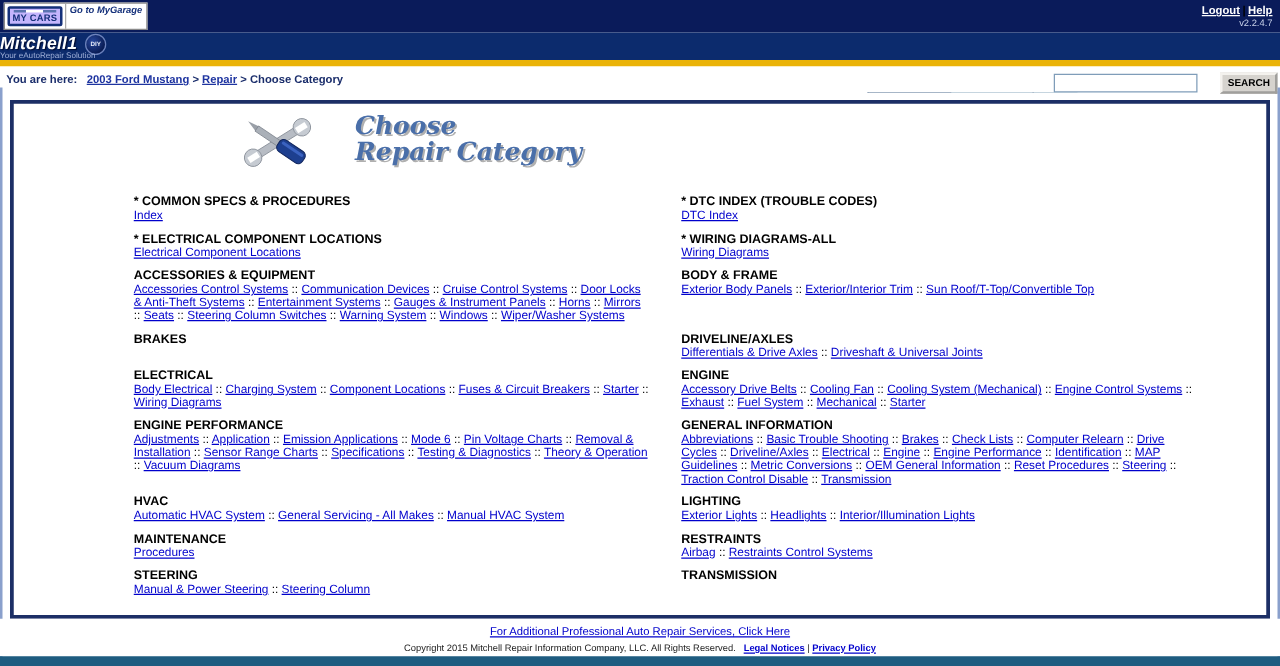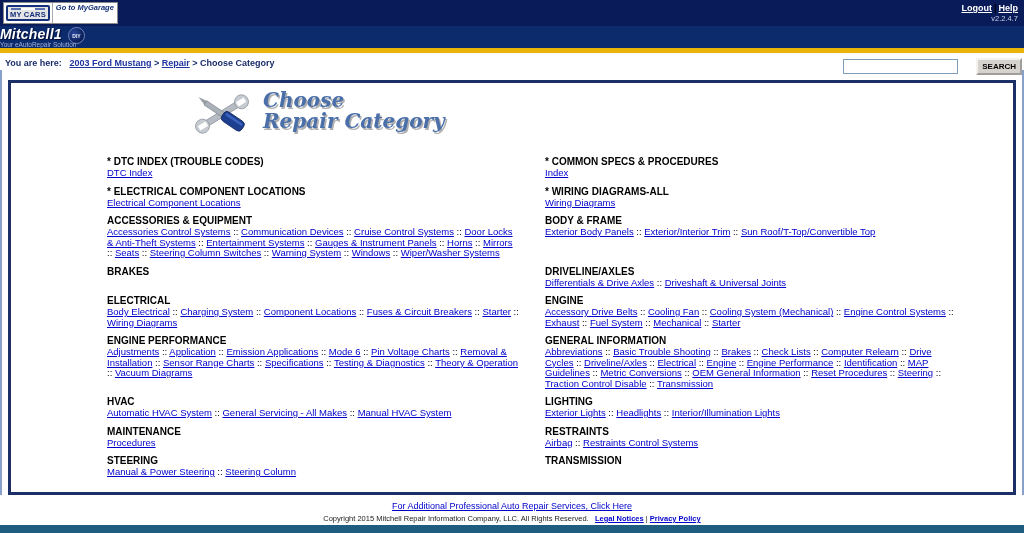--- a/index.html
+++ b/index.html
@@ -5,21 +5,21 @@
   * { margin:0; padding:0; box-sizing:border-box; }
   html,body { width:1024px; height:533px; background:#ffffff; overflow:hidden;
               font-family:"Liberation Sans", sans-serif; }
   #page { position:relative; width:1024px; height:533px; background:#fff; }
 
   
   .topbar { position:absolute; left:0; top:0; width:1024px; height:26px; background:#0a1b5a; }
   .plate-btn { position:absolute; left:3px; top:2px; height:22px; background:#fff;
                border:1px solid #8a8a8a; display:flex; align-items:stretch; cursor:pointer; }
   .plate { margin:2px 2px; border:2px solid #14307a; border-radius:2px; padding:0 2px;
-           display:flex; flex-direction:column; justify-content:flex-end; background:#e5e5e5; }
+           display:flex; flex-direction:column; justify-content:flex-end; background:#c4b5fd; }
   .plate-top { height:3px; background:linear-gradient(90deg,#5b74b0 0 30%,#fff 30% 70%,#5b74b0 70%); margin:1px 1px 0 1px; }
   .plate-text { font-size:7.5px; font-weight:bold; color:#14307a; letter-spacing:0.2px; line-height:9px; }
   .garage-label { border-left:1px solid #aaa; padding:1px 3px; font-size:7.5px; font-weight:bold;
                   font-style:italic; color:#14307a; line-height:8.5px; display:flex; flex-direction:row; justify-content:center;}
   .top-right { position:absolute; right:6px; top:3px; text-align:right; }
   .top-links { font-size:9px; font-weight:bold; color:#fff; }
   .top-links a { color:#fff; text-decoration:underline; cursor:pointer; }
   .top-links .sep { text-decoration:none; padding:0 2px; }
   .version { font-size:7.5px; color:#c9d2ea; margin-top:1px; }
 
@@ -64,21 +64,21 @@
   .edge-left  { position:absolute; left:0;  top:70px; width:2px; height:456px; background:#8aa0cc; }
   .edge-right { position:absolute; right:0; top:70px; width:2px; height:456px; background:#8aa0cc; }
   .bottombar  { position:absolute; left:0; bottom:0; width:1024px; height:8px; background:#1e5c80; }
 
   
   .panel { position:absolute; left:8px; top:80px; width:1008px; height:415px; background:#fff;
            border:3px solid #1c2f66; overflow:hidden; }
   .title-block { display:flex; align-items:flex-start; margin:7px 0 0 180px; height:52px; }
   .tools-icon { width:62px; height:48px; margin-right:10px; }
   .page-title { font-family:"DejaVu Serif", serif; font-style:italic; font-weight:bold;
-                font-size:20px; line-height:21px; color:#4a6fa9; text-shadow:1.5px 1.5px 0 #b0b0b0; }
+                font-size:20px; line-height:21px; color:#4a6fa9; text-shadow:1.5px 1.5px 0 #b0b0b0;margin-left:21px; }
 
   
   .cat-grid { display:grid; grid-template-columns:1fr 1fr; column-gap:26px;
               padding:14px 56px 0 96px; }
   .cat-cell { margin-bottom:7px; }
   .cat-heading { font-size:10px; font-weight:bold; color:#000; line-height:11px; margin-bottom:1px; }
   .cat-links { font-size:9.5px; line-height:10.5px; color:#000; }
   .cat-link { color:#0000cc; text-decoration:underline; cursor:pointer; }
   .sep { color:#000; }
 
@@ -165,26 +165,26 @@
         </g>
       </svg>
       <div class="page-title">
         <div>Choose</div>
         <div>Repair Category</div>
       </div>
     </div>
 
     <div class="cat-grid">
         <div class="cat-cell">
+          <div class="cat-heading">* COMMON SPECS &amp; PROCEDURES</div>
+          <div class="cat-links"><a class="cat-link">Index</a></div>
+        </div>
+        <div class="cat-cell">
           <div class="cat-heading">* DTC INDEX (TROUBLE CODES)</div>
           <div class="cat-links"><a class="cat-link">DTC Index</a></div>
-        </div>
-        <div class="cat-cell">
-          <div class="cat-heading">* COMMON SPECS &amp; PROCEDURES</div>
-          <div class="cat-links"><a class="cat-link">Index</a></div>
         </div>
         <div class="cat-cell">
           <div class="cat-heading">* ELECTRICAL COMPONENT LOCATIONS</div>
           <div class="cat-links"><a class="cat-link">Electrical Component Locations</a></div>
         </div>
         <div class="cat-cell">
           <div class="cat-heading">* WIRING DIAGRAMS-ALL</div>
           <div class="cat-links"><a class="cat-link">Wiring Diagrams</a></div>
         </div>
         <div class="cat-cell">

